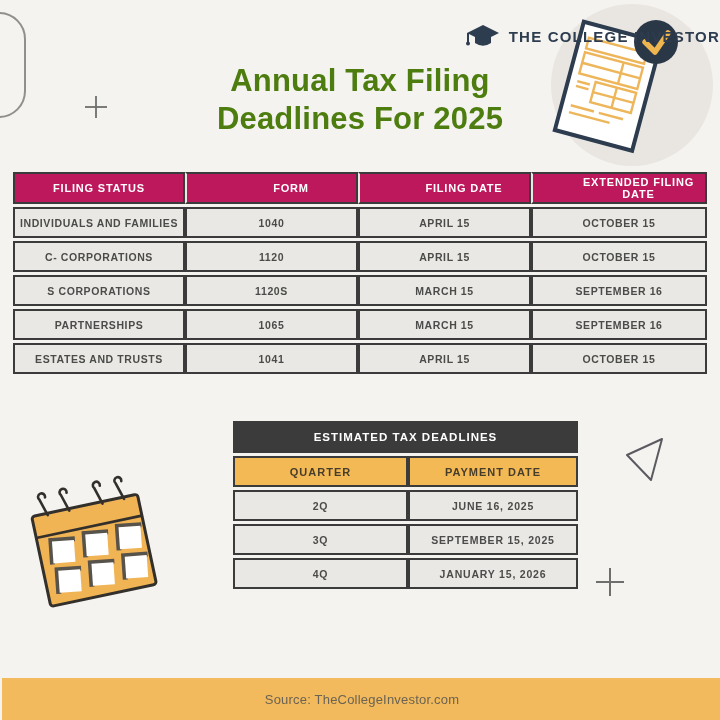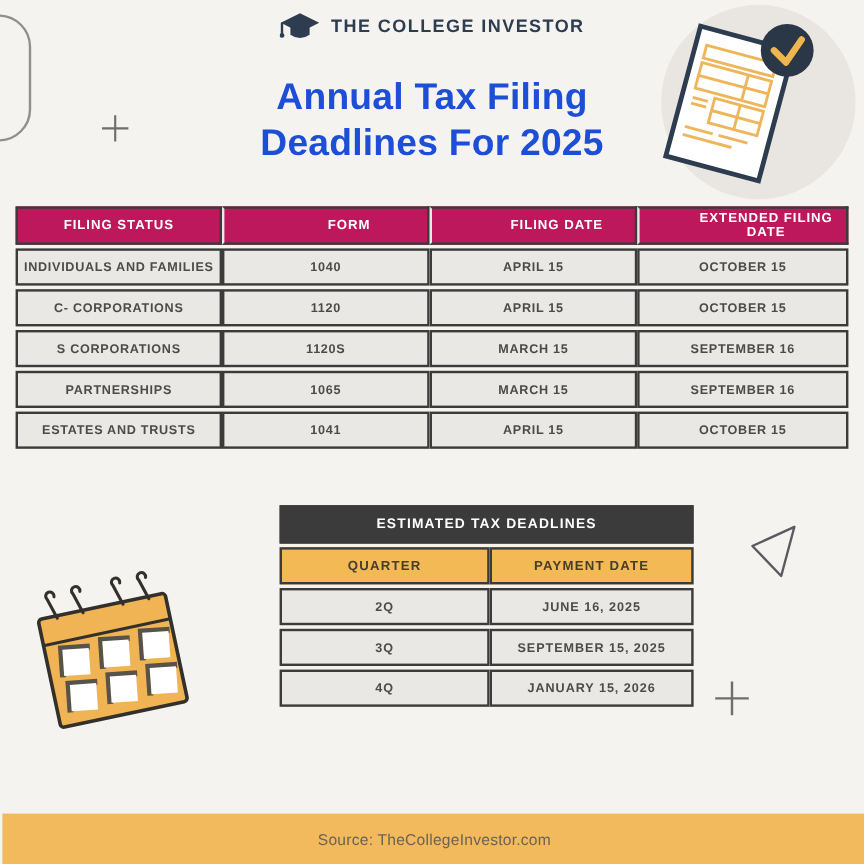--- a/index.html
+++ b/index.html
@@ -18,30 +18,30 @@
     border:2px solid #8f8f8c; border-radius:27px; background:transparent;
   }
   .plus-left  { left:84px;  top:95px; }
   .plus-right { left:595px; top:567px; }
   .triangle-deco { left:618px; top:430px; }
   .hero-illustration { left:543px; top:2px; }
   .calendar-illustration { left:25px; top:460px; }
 
   
   .brand-row {
-    position:absolute; top:9px; left:0; width:100%;
-    display:flex; justify-content:center; align-items:center; gap:9px;
+    position:absolute; top:23px; left:0; width:100%;
+    display:flex; justify-content:flex-end; align-items:center; gap:9px;
   }
   .brand-text {
     font-size:15px; font-weight:bold; letter-spacing:1.2px; color:#2d3c4e;
   }
   .poster-title {
     position:absolute; top:62px; left:0; width:100%;
     text-align:center; font-size:31px; font-weight:bold;
-    color:#1d4ed8; line-height:38px; letter-spacing:0.2px;
+    color:#4d7c0f; line-height:38px; letter-spacing:0.2px;
   }
 
   
   table { border-collapse:separate; border-spacing:0 3px; table-layout:fixed; }
   th, td { text-align:center; padding:0 2px; }
 
   .filing-table {
     position:absolute; left:13px; top:169px; width:694px;
   }
   .filing-table thead th {

